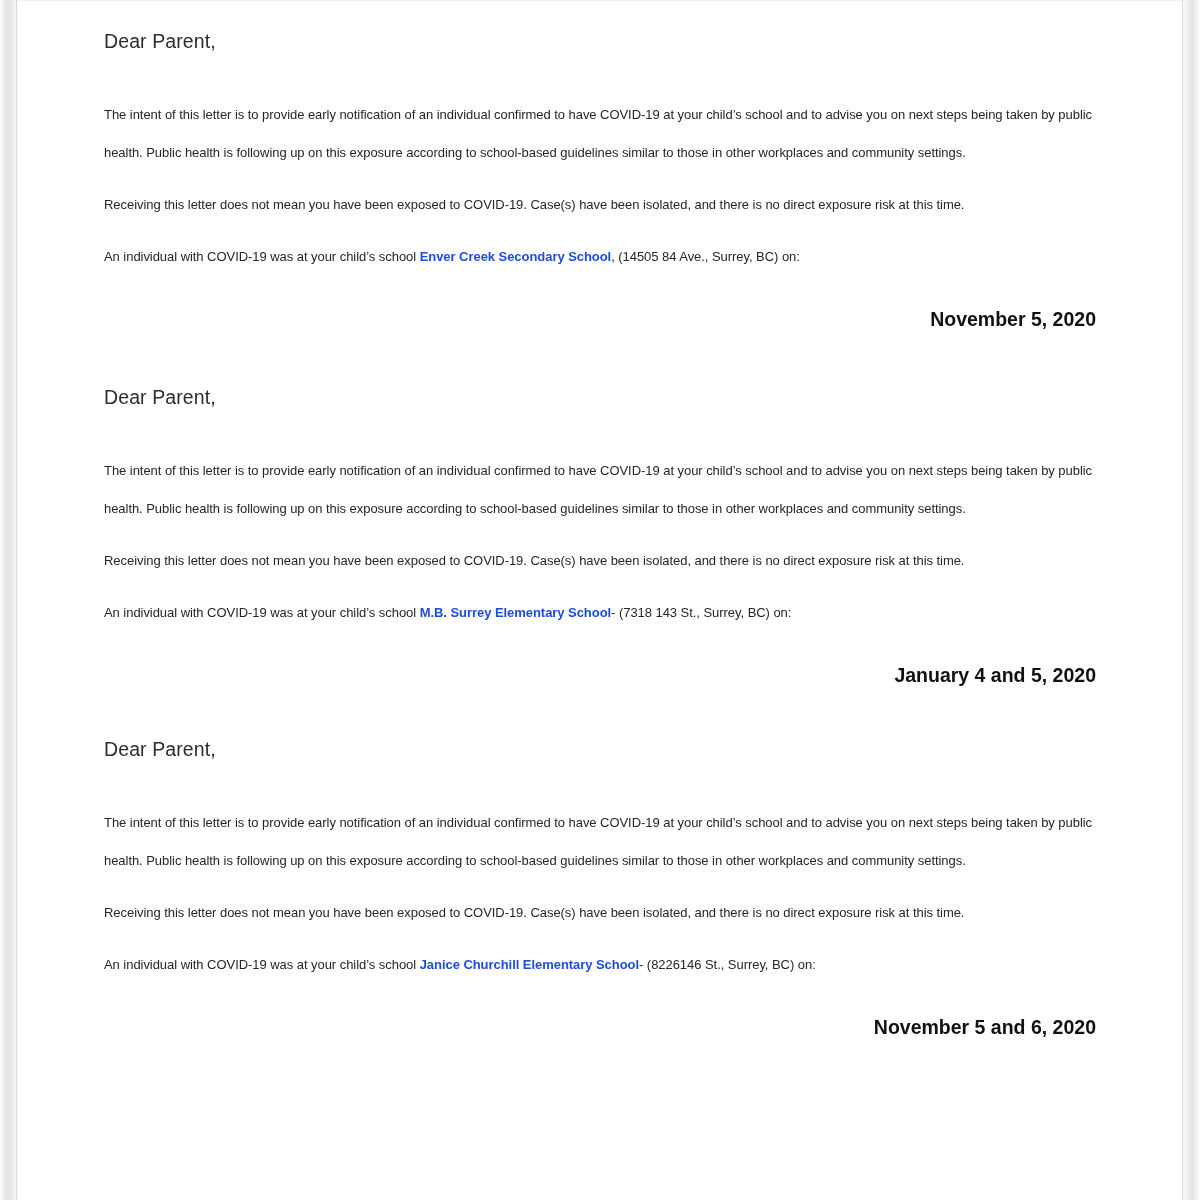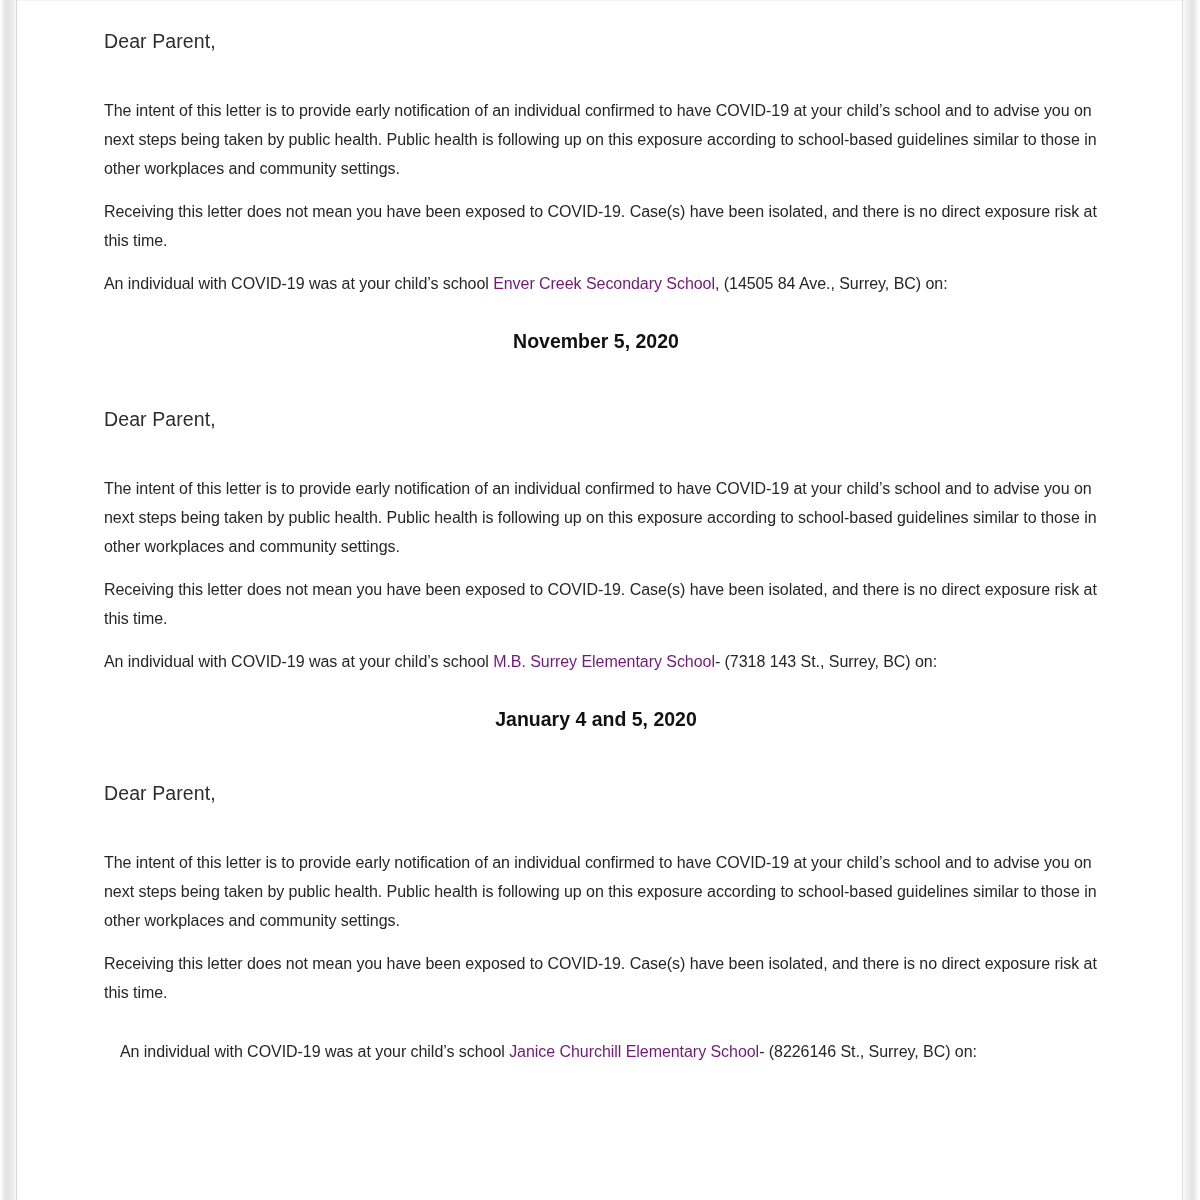--- a/index.html
+++ b/index.html
@@ -65,38 +65,38 @@
   }
 
   .salutation {
     font-size: 19.5px;
     line-height: 26px;
     color: #2d2d2d;
     letter-spacing: 0.1px;
   }
 
   .body-para {
-    font-size: 16px;
-    line-height: 29px;
+    font-size: 13px;
+    line-height: 38px;
     color: #262626;
     letter-spacing: -0.05px;
     max-width: 1010px;
   }
 
   .body-para b {
-    font-weight: 400;
-    color: #701a75;
+    font-weight: 700;
+    color: #1d4ed8;
   }
 
   .date-line {
     font-size: 19.5px;
     line-height: 26px;
     font-weight: 700;
     color: #111111;
-    text-align: center;
+    text-align: right;
     width: 1000px;
     margin-left: -8px;
   }
 
   
   .sp-sal-to-body { height: 42px; }
   .sp-para { height: 14px; }
   .sp-body-to-date { height: 30px; }
   .sp-letter-gap-1 { height: 52px; }
   .sp-letter-gap-2 { height: 48px; }
@@ -146,17 +146,18 @@
 
   <div class="sp-letter-gap-2"></div>
 
   <section class="letter">
     <div class="salutation">Dear Parent,</div>
     <div class="sp-sal-to-body"></div>
     <p class="body-para" style="margin:0">The intent of this letter is to provide early notification of an individual confirmed to have COVID-19 at your child’s school and to advise you on next steps being taken by public health. Public health is following up on this exposure according to school-based guidelines similar to those in other workplaces and community settings.</p>
     <div class="sp-para"></div>
     <p class="body-para" style="margin:0">Receiving this letter does not mean you have been exposed to COVID-19. Case(s) have been isolated, and there is no direct exposure risk at this time.</p>
     <div class="sp-para"></div>
-    <p class="body-para" style="margin:16px"><span>An individual with COVID-19 was at your child’s school </span><b>Janice Churchill Elementary School</b><span>- (8226146 St., Surrey, BC) on:</span></p>
+    <p class="body-para" style="margin:0"><span>An individual with COVID-19 was at your child’s school </span><b>Janice Churchill Elementary School</b><span>- (8226146 St., Surrey, BC) on:</span></p>
     <div class="sp-body-to-date"></div>
+    <div class="date-line">November 5 and 6, 2020</div>
   </section>
 
 </div>
 
 </body></html>

